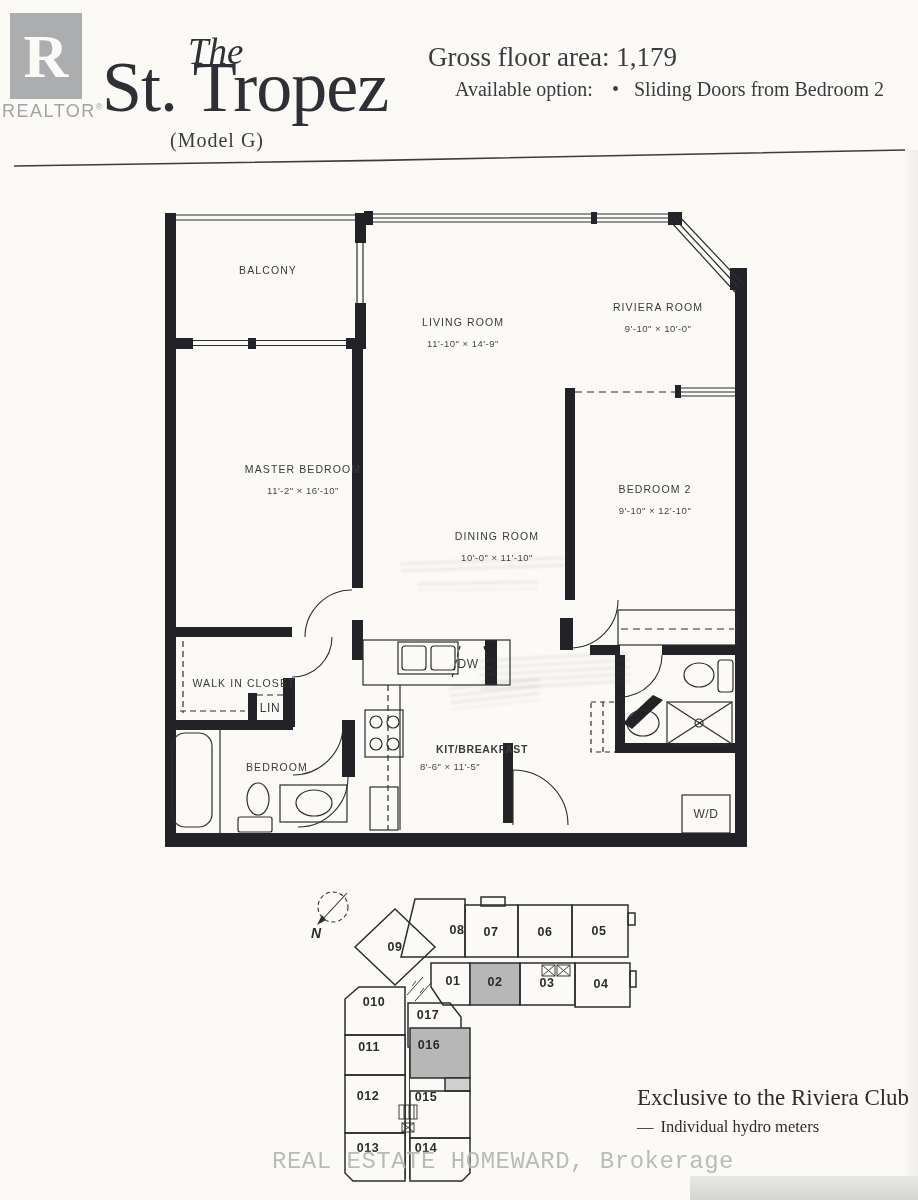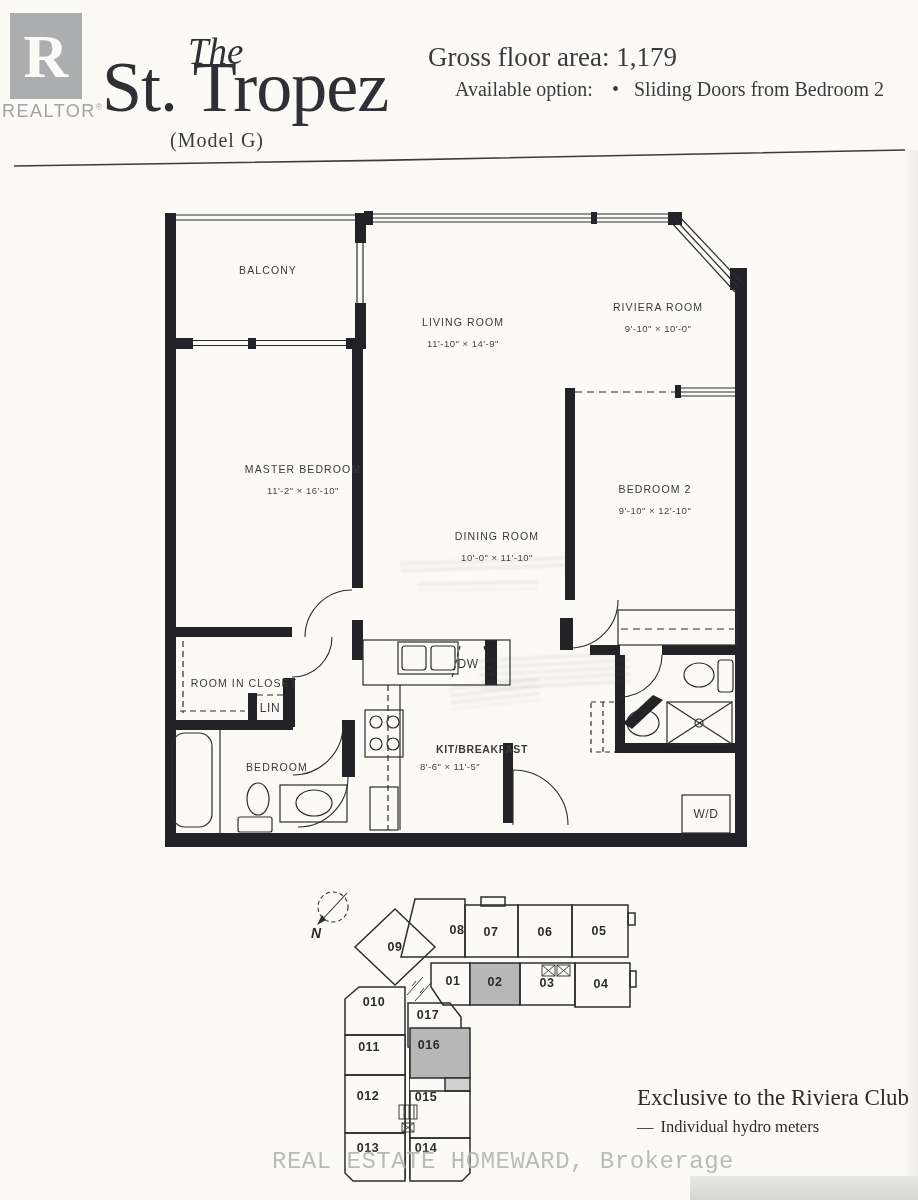--- a/index.html
+++ b/index.html
@@ -277,21 +277,21 @@
   <div class="rname" style="left:508px;top:99px">RIVIERA ROOM</div>
   <div class="rdims" style="left:508px;top:120px">9'-10" × 10'-0"</div>
   <div class="rname" style="left:153px;top:261px">MASTER BEDROOM</div>
   <div class="rdims" style="left:153px;top:282px">11'-2" × 16'-10"</div>
   <div class="rname" style="left:505px;top:281px">BEDROOM 2</div>
   <div class="rdims" style="left:505px;top:302px">9'-10" × 12'-10"</div>
   <div class="rname" style="left:347px;top:328px">DINING ROOM</div>
   <div class="rdims" style="left:347px;top:349px">10'-0" × 11'-10"</div>
   <div class="rname bold" style="left:300px;top:541px">KIT/BREAKFAST</div>
   <div class="rdims" style="left:300px;top:558px">8'-6" × 11'-5"</div>
-  <div class="rname" style="left:94px;top:475px">ROOM IN CLOSET</div>
+  <div class="rname" style="left:94px;top:475px">WALK IN CLOSET</div>
   <div class="rname small" style="left:120px;top:500px">LIN</div>
   <div class="rname" style="left:127px;top:559px">BEDROOM</div>
   <div class="rname small" style="left:318px;top:456px">DW</div>
   <div class="rname small" style="left:556px;top:606px">W/D</div>
 </div>
 
 <div id="keyplan" class="abs">
   <svg width="345" height="300" viewBox="0 0 345 300">
     <g stroke="#2e2e30" stroke-width="1.5" fill="none">
 

